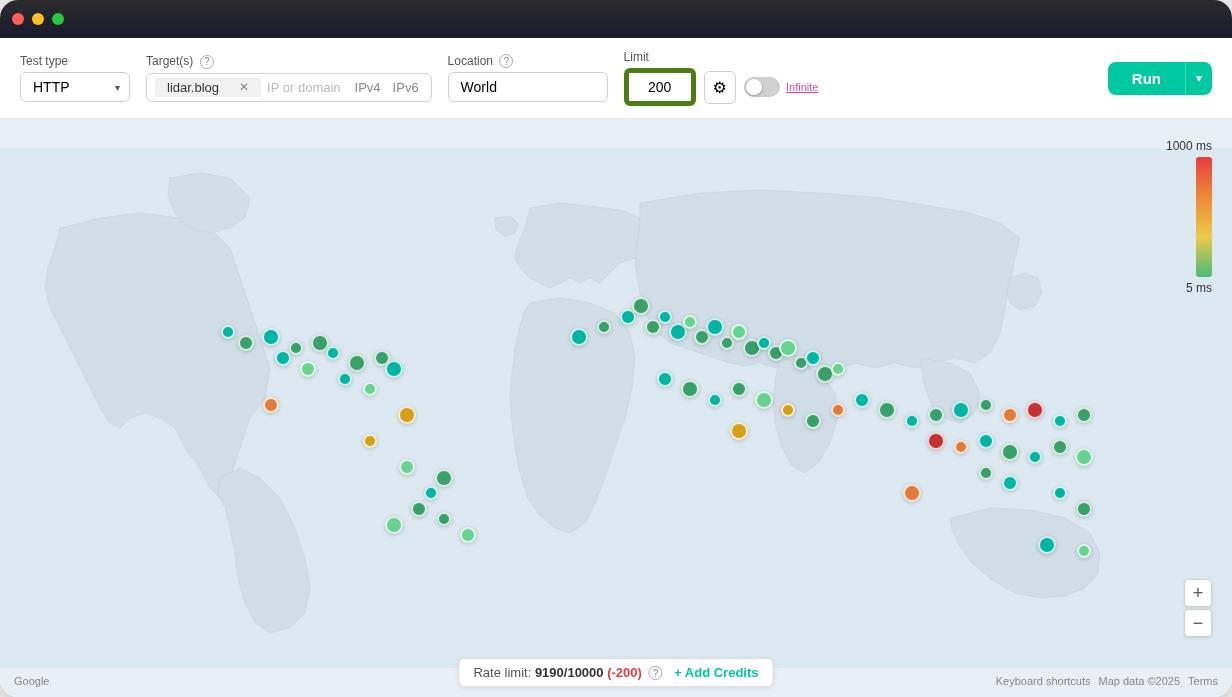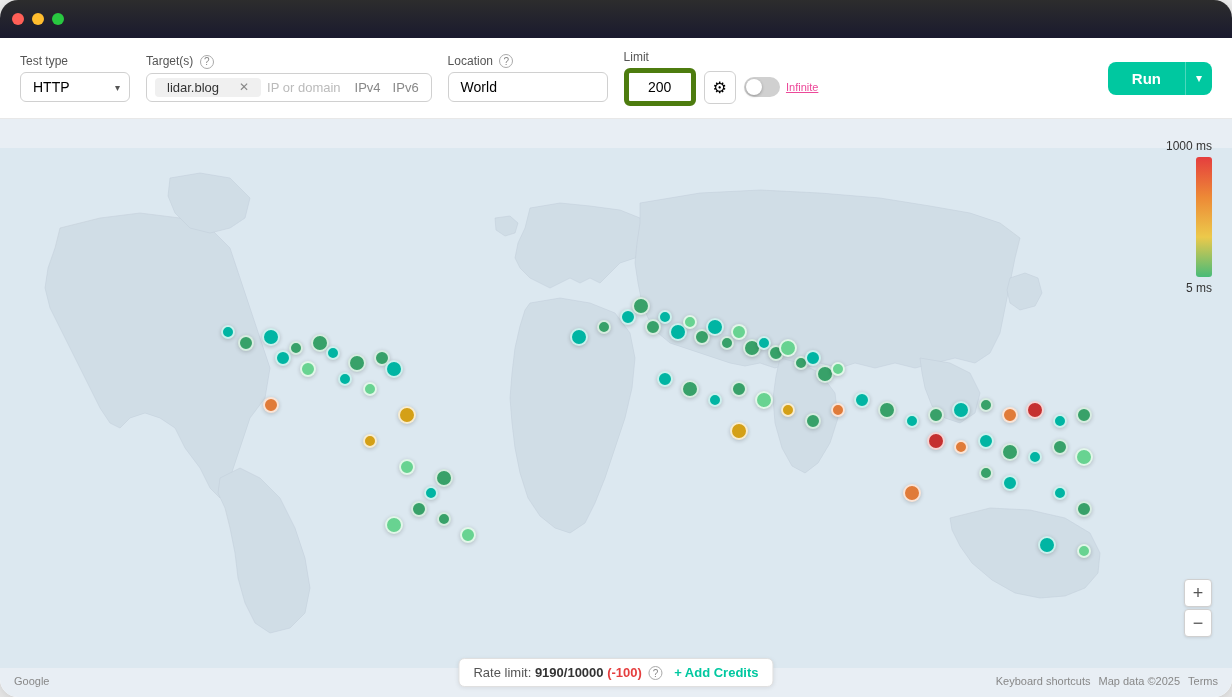--- a/index.html
+++ b/index.html
@@ -534,21 +534,21 @@
     </div>
 
     <div class="zoom-controls">
       <button class="zoom-btn">+</button>
       <button class="zoom-btn">−</button>
     </div>
 
     <div class="bottom-bar">
       <span>Rate limit:</span>
       <strong>9190/10000</strong>
-      <span class="rate-negative">(-100)</span>
+      <span class="rate-negative">(-200)</span>
       <span class="info-icon">?</span>
       <a class="add-credits" href="#">+ Add Credits</a>
     </div>
 
     <div class="google-logo">
       <span>Google</span>
     </div>
 
     <div class="map-attribution">
       <span style="cursor:pointer;">Keyboard shortcuts</span>

